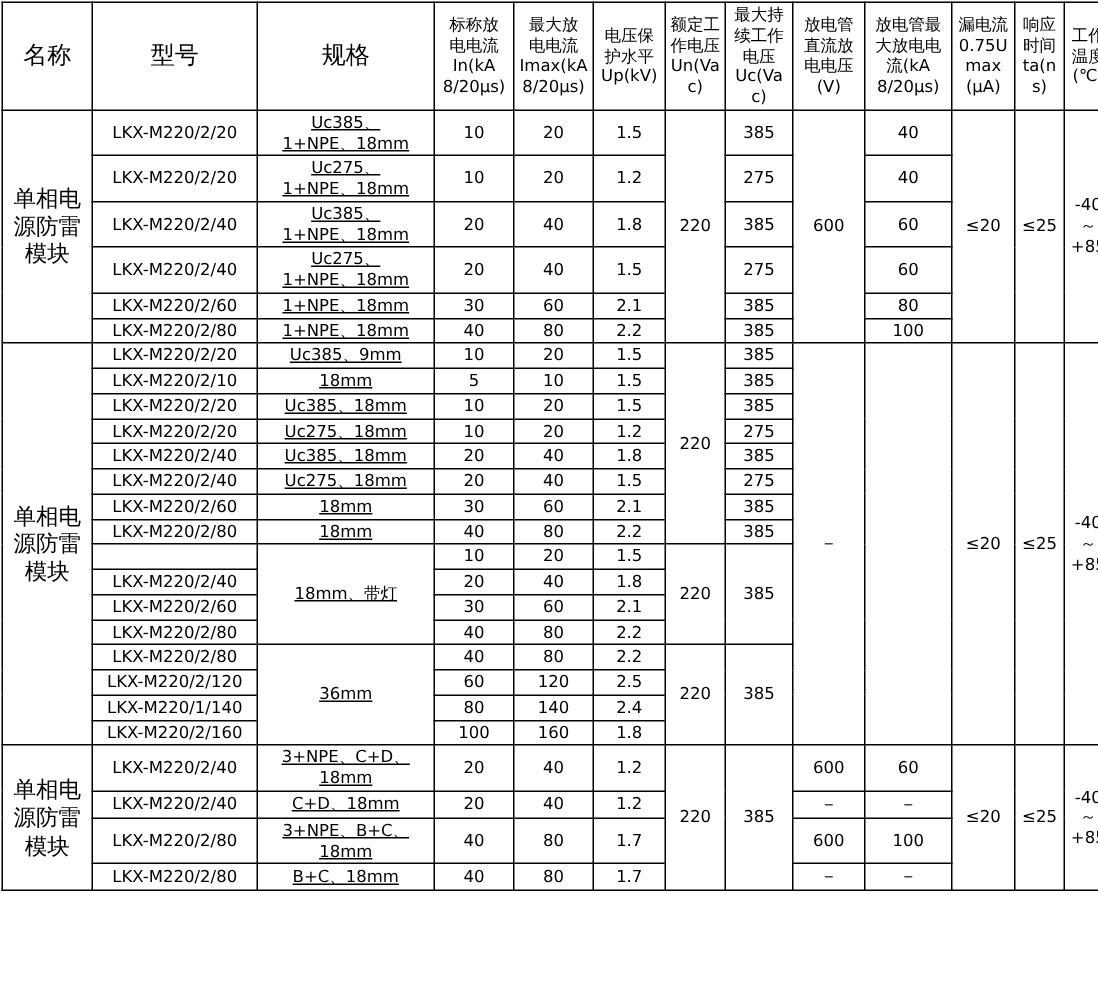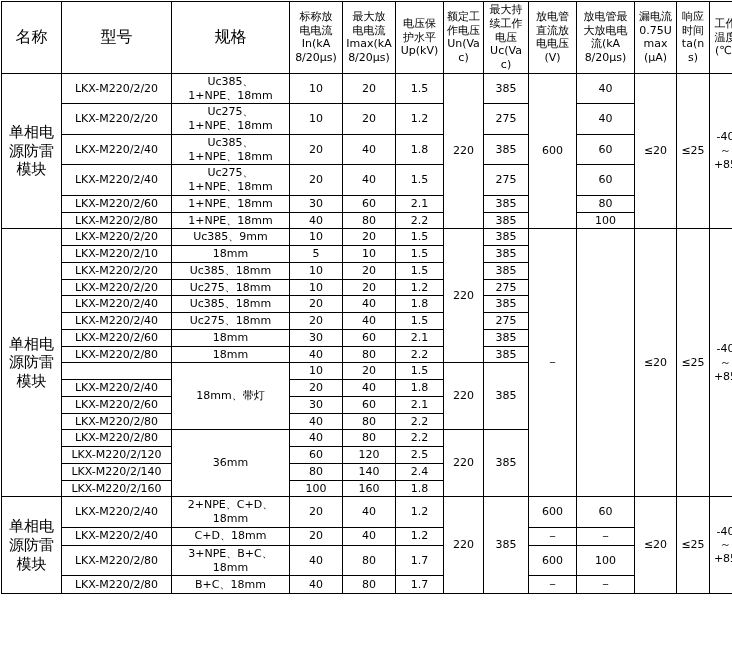--- a/index.html
+++ b/index.html
@@ -44,20 +44,21 @@
     font-size:11px;
     white-space:nowrap;
   }
   td.groupname{
     font-weight:bold;
     font-size:15px;
     line-height:1.5;
   }
   td.spec-cell{
     font-size:11px;
+    text-decoration:underline;
   }
   .dash{font-size:12px;}
   .temp{line-height:1.35;font-size:11px;}
 </style>
 </head>
 <body>
 
 <div id="sheet">
 <table class="spec">
   <colgroup>
@@ -339,41 +340,41 @@
       <td rowspan="4">220</td>
       <td rowspan="4">385</td>
     </tr>
     <tr>
       <td class="model">LKX-M220/2/120</td>
       <td>60</td>
       <td>120</td>
       <td>2.5</td>
     </tr>
     <tr>
-      <td class="model">LKX-M220/2/140</td>
+      <td class="model">LKX-M220/1/140</td>
       <td>80</td>
       <td>140</td>
       <td>2.4</td>
     </tr>
     <tr>
       <td class="model">LKX-M220/2/160</td>
       <td>100</td>
       <td>160</td>
       <td>1.8</td>
     </tr>
 
     <tr>
       <td class="groupname" rowspan="4">
         <div>单相电</div>
         <div>源防雷</div>
         <div>模块</div>
       </td>
       <td class="model">LKX-M220/2/40</td>
       <td class="spec-cell">
-        <div>2+NPE、C+D、</div>
+        <div>3+NPE、C+D、</div>
         <div>18mm</div>
       </td>
       <td>20</td>
       <td>40</td>
       <td>1.2</td>
       <td rowspan="4">220</td>
       <td rowspan="4">385</td>
       <td>600</td>
       <td>60</td>
       <td rowspan="4">≤20</td>

